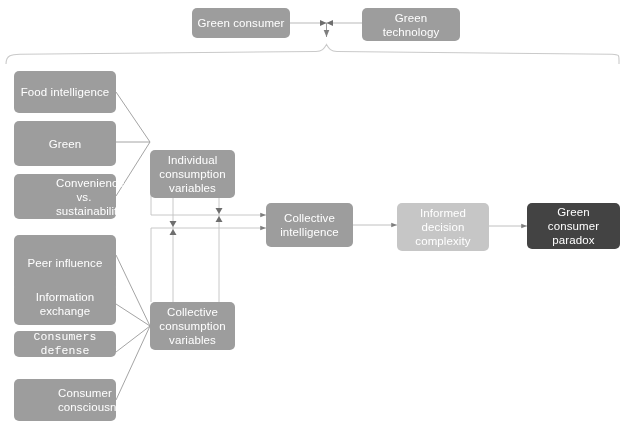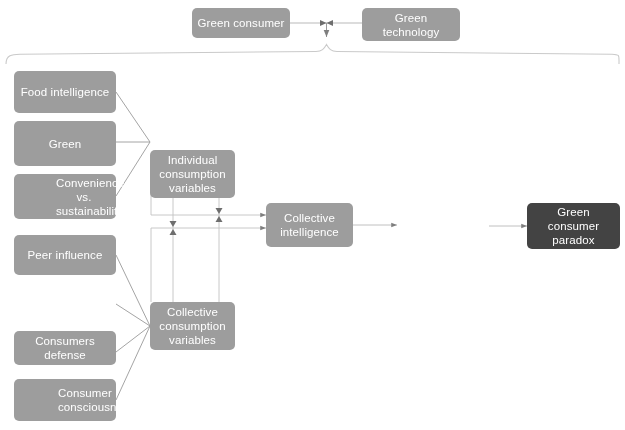--- a/index.html
+++ b/index.html
@@ -144,35 +144,41 @@
     </div>
   <div class="node sh-mid" style="left: 14px; top: 71px; width: 102px; height: 42px;">
       <span>Food intelligence</span>
     </div>
   <div class="node sh-mid" style="left: 14px; top: 121px; width: 102px; height: 45px;">
       <span>Green</span>
     </div>
   <div class="node sh-mid" style="left: 14px; top: 174px; width: 102px; height: 45px; padding-left: 42px;">
       <span>Convenience vs.<br>sustainability</span>
     </div>
-  <div class="node sh-mid" style="left: 14px; top: 235px; width: 102px; height: 40px;">
+  <div class="node sh-mid" style="left: 14px; top: 235px; width: 102px; height: 56px;">
       <span>Peer influence</span>
     </div>
-  <div class="node sh-mid" style="left: 14px; top: 331px; width: 102px; height: 34px;">
+  <div class="node sh-mid" style="left: 14px; top: 283px; width: 102px; height: 42px;">
+      <span>Information<br>exchange</span>
+    </div>
+  <div class="node sh-mid" style="left: 14px; top: 331px; width: 102px; height: 26px; font-family: Liberation Mono, monospace;">
       <span>Consumers<br>defense</span>
     </div>
   <div class="node sh-mid" style="left: 14px; top: 379px; width: 102px; height: 42px; padding-left: 44px;">
       <span>Consumer<br>consciousness</span>
     </div>
   <div class="node sh-mid" style="left: 150px; top: 118px; width: 85px; height: 48px; margin-top: 32px;">
       <span>Individual<br>consumption<br>variables</span>
     </div>
   <div class="node sh-mid" style="left: 150px; top: 302px; width: 85px; height: 48px;">
       <span>Collective<br>consumption<br>variables</span>
     </div>
   <div class="node sh-mid" style="left: 266px; top: 203px; width: 87px; height: 44px;">
       <span>Collective<br>intelligence</span>
     </div>
+  <div class="node sh-light" style="left: 397px; top: 203px; width: 92px; height: 48px;">
+      <span>Informed<br>decision<br>complexity</span>
+    </div>
   <div class="node sh-dark" style="left: 527px; top: 203px; width: 93px; height: 46px;">
       <span>Green consumer<br>paradox</span>
     </div>
 
 </div>
 
 </body></html>

